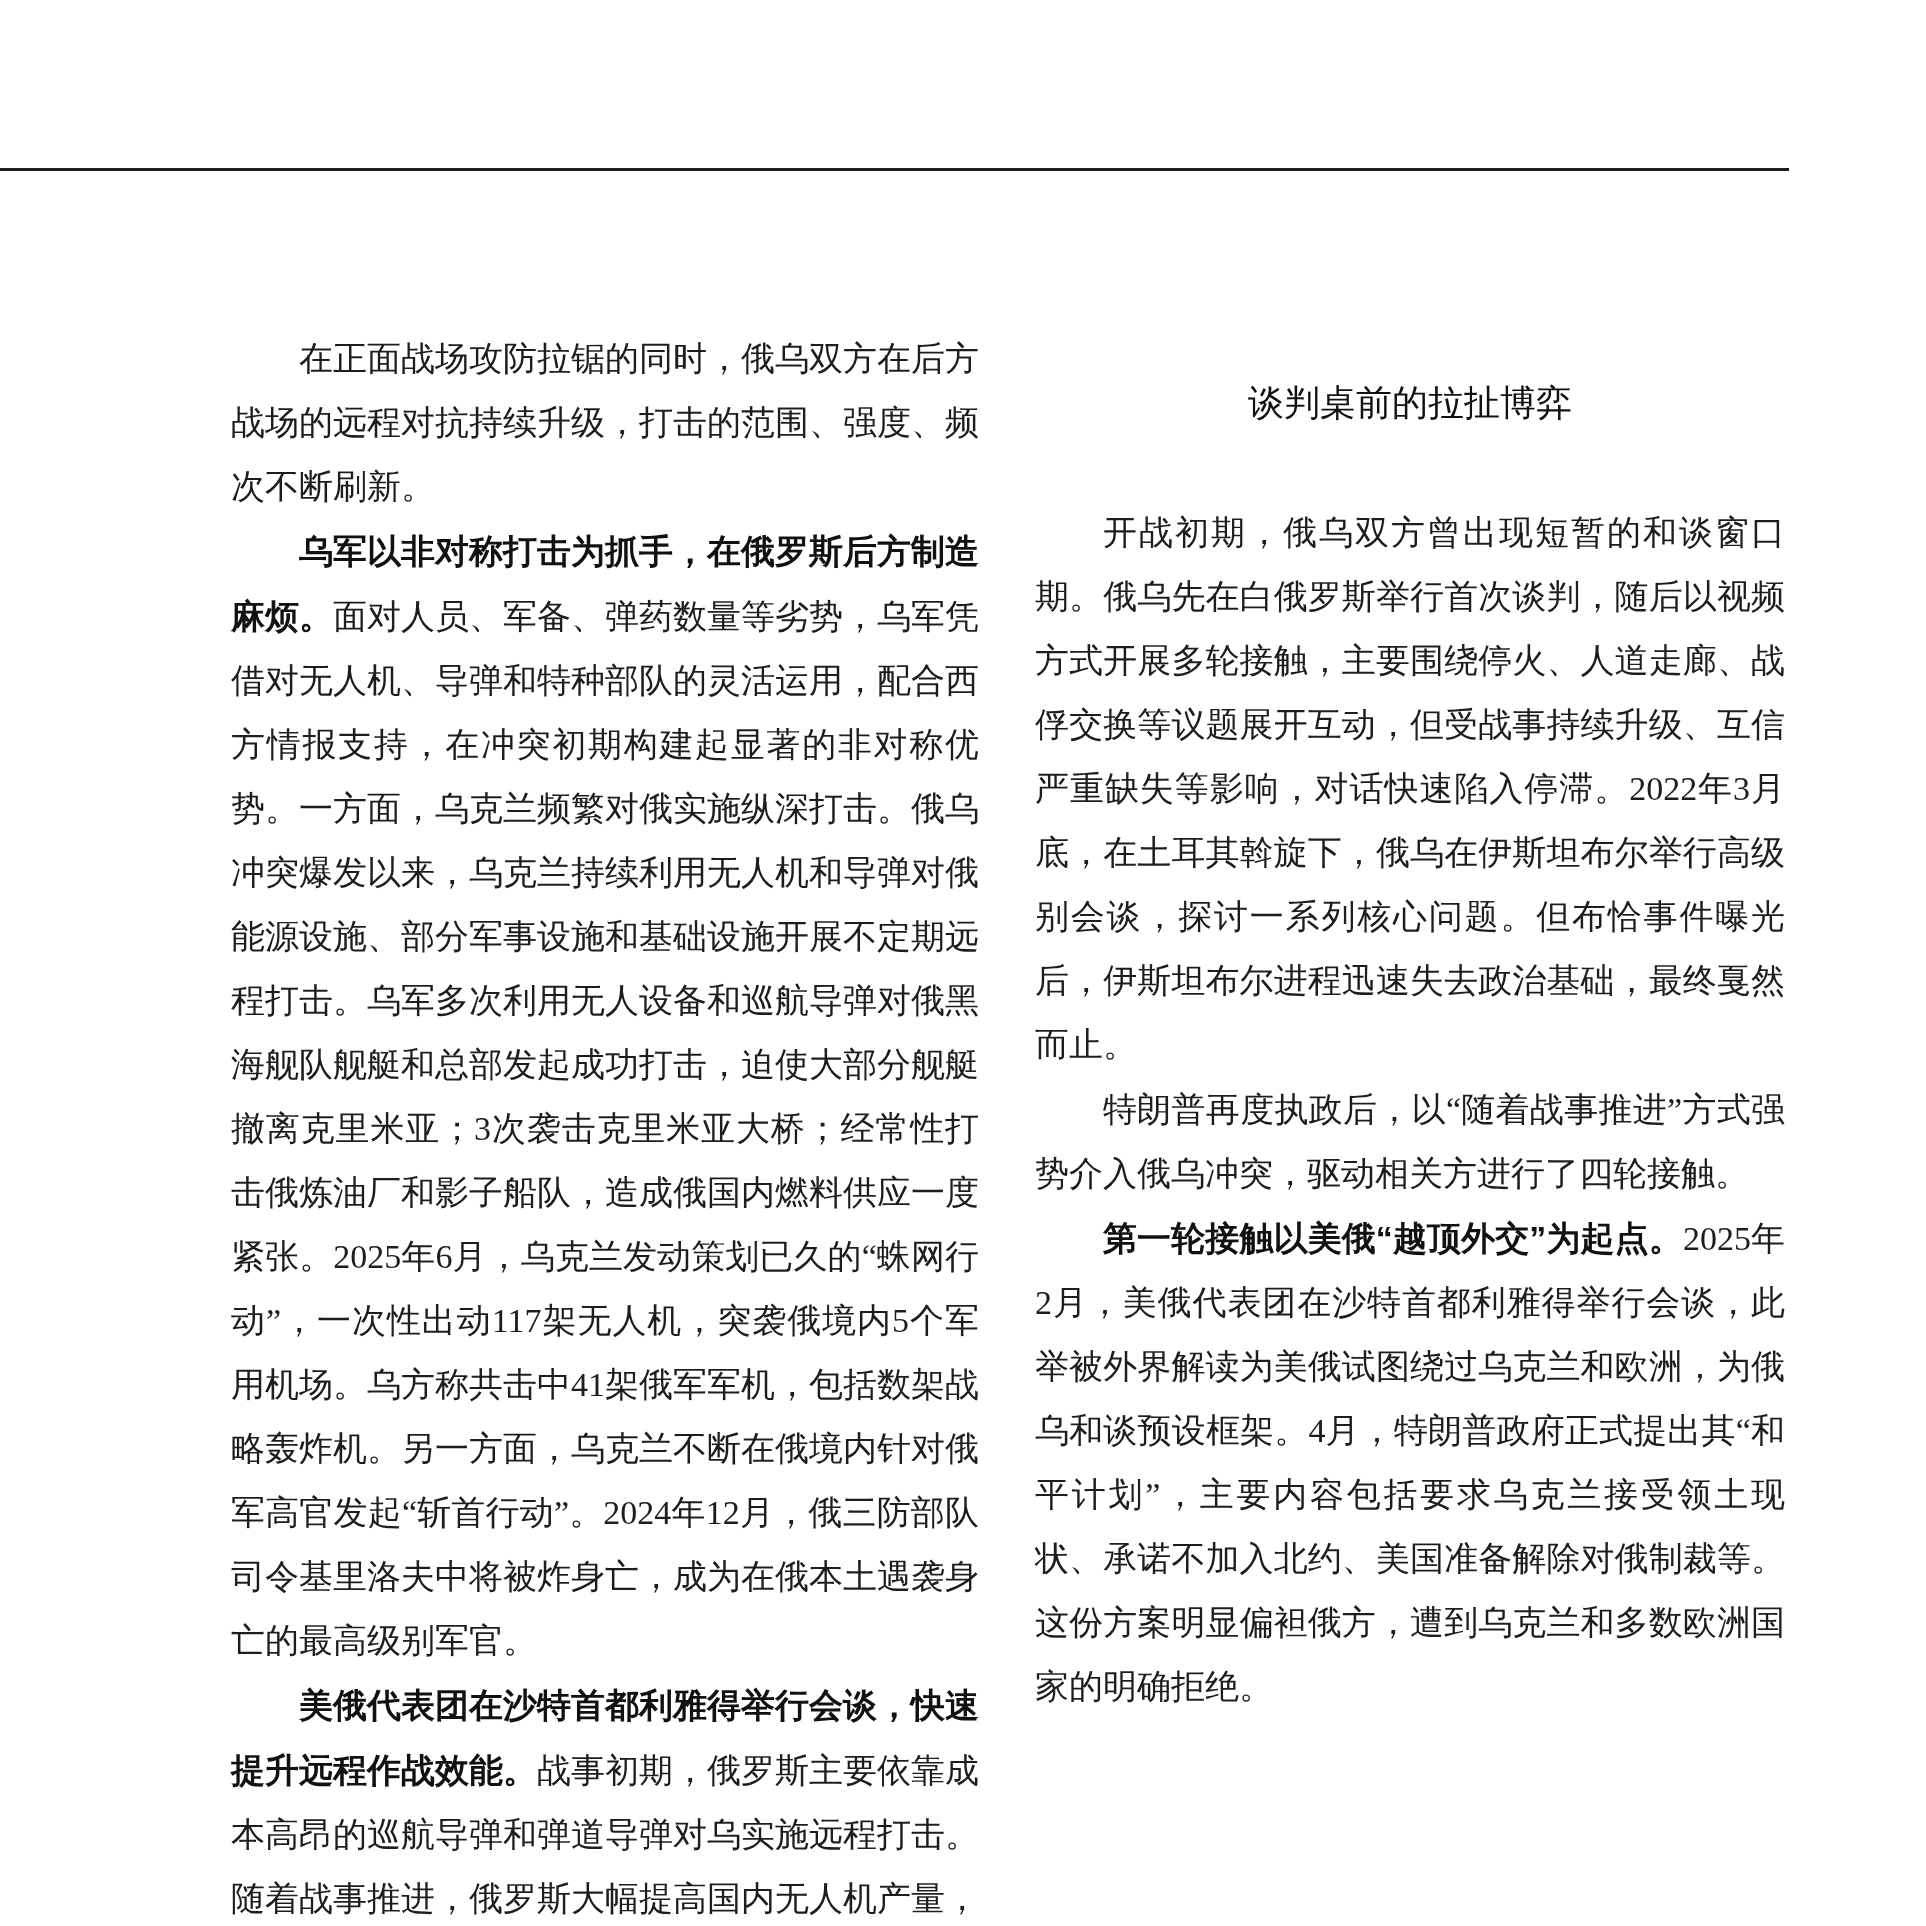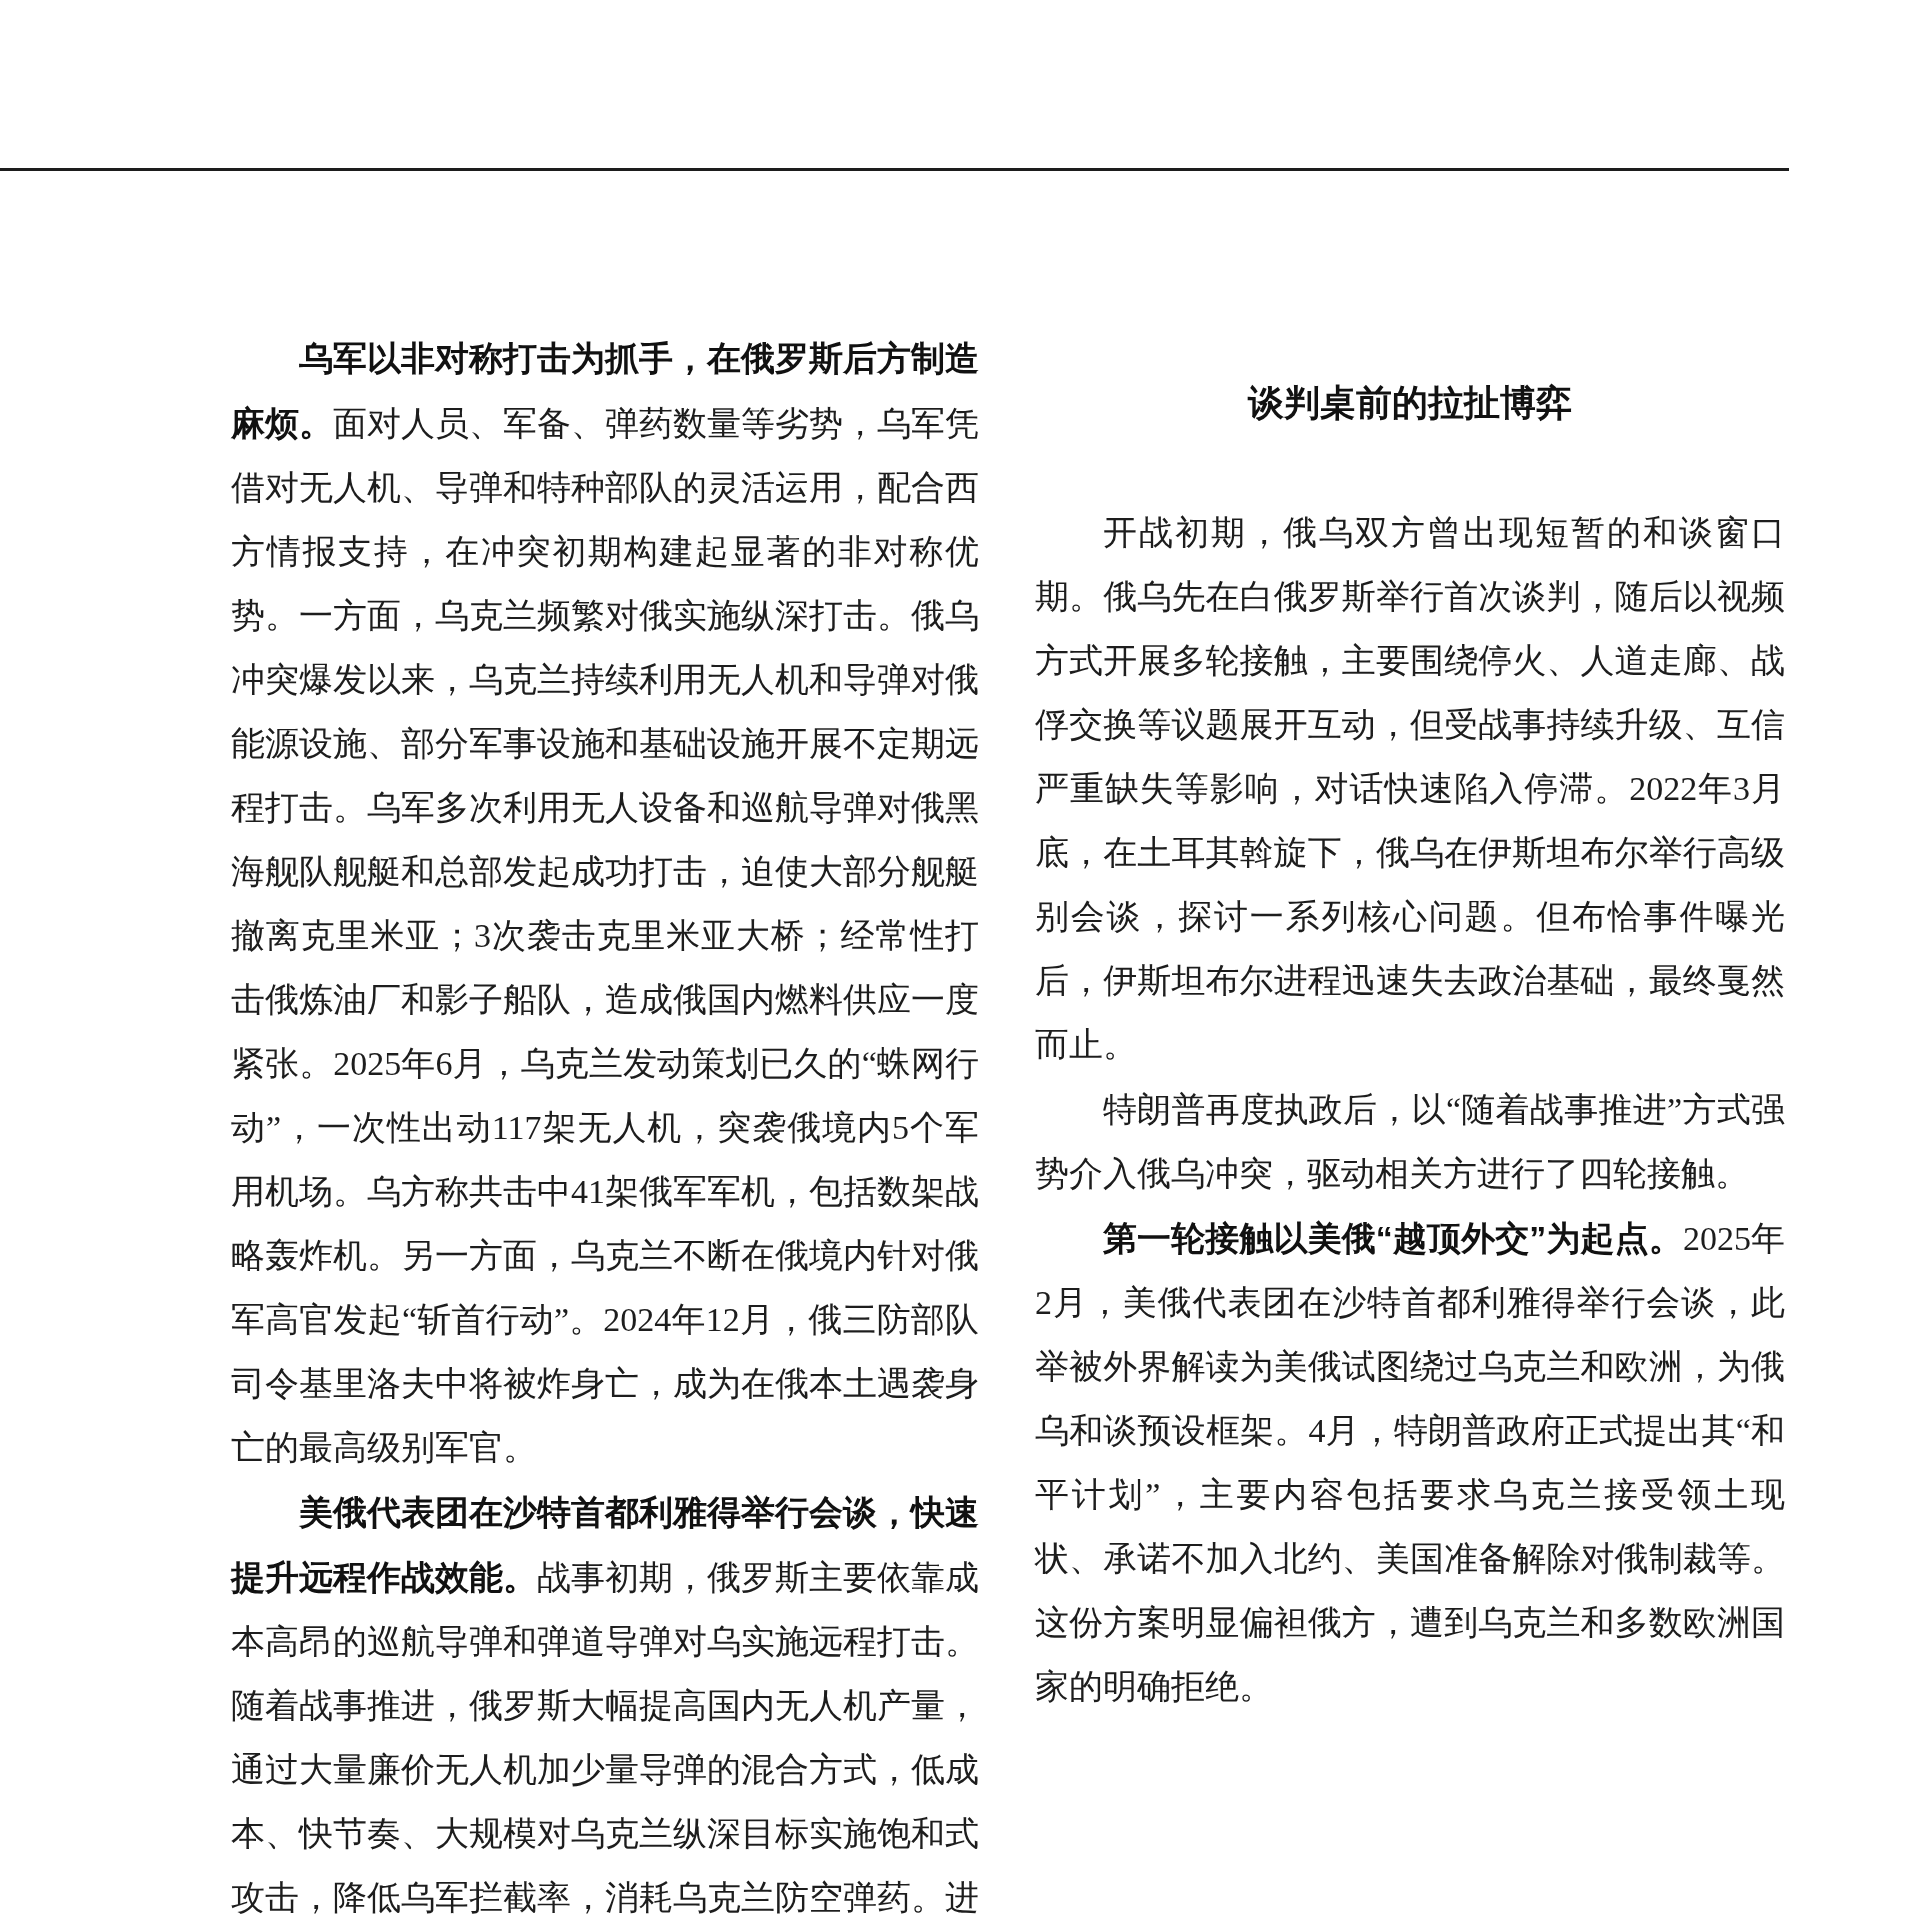--- a/index.html
+++ b/index.html
@@ -22,37 +22,38 @@
     text-align:justify;
     color:#1d1d1d;
   }
   .col p{margin:0;text-indent:68px;}
   .col-left{left:231px;width:748px;}
   .col-right{left:1035px;width:750px;padding-top:58px;top:326px;box-sizing:content-box;}
   .section-title{
     margin:0 0 79px 0;
     text-align:center;text-indent:0;
     font-family:"Liberation Sans","DejaVu Sans",sans-serif;
-    font-weight:700;font-size:36px;line-height:37px;
+    font-weight:400;font-size:36px;line-height:37px;
     color:#111111;
   }
   .lead{
     font-family:"Liberation Sans","DejaVu Sans",sans-serif;
     font-weight:700;color:#111111;
   }
 </style>
 </head>
 <body>
 
 <div class="page">
 
   <div class="top-rule"></div>
 
   <div class="col col-left">
 
+      <p><b class="lead"></b><span>在正面战场攻防拉锯的同时，俄乌双方在后方战场的远程对抗持续升级，打击的范围、强度、频次不断刷新。</span></p>
 
       <p><b class="lead">乌军以非对称打击为抓手，在俄罗斯后方制造麻烦。</b><span>面对人员、军备、弹药数量等劣势，乌军凭借对无人机、导弹和特种部队的灵活运用，配合西方情报支持，在冲突初期构建起显著的非对称优势。一方面，乌克兰频繁对俄实施纵深打击。俄乌冲突爆发以来，乌克兰持续利用无人机和导弹对俄能源设施、部分军事设施和基础设施开展不定期远程打击。乌军多次利用无人设备和巡航导弹对俄黑海舰队舰艇和总部发起成功打击，迫使大部分舰艇撤离克里米亚；3次袭击克里米亚大桥；经常性打击俄炼油厂和影子船队，造成俄国内燃料供应一度紧张。2025年6月，乌克兰发动策划已久的“蛛网行动”，一次性出动117架无人机，突袭俄境内5个军用机场。乌方称共击中41架俄军军机，包括数架战略轰炸机。另一方面，乌克兰不断在俄境内针对俄军高官发起“斩首行动”。2024年12月，俄三防部队司令基里洛夫中将被炸身亡，成为在俄本土遇袭身亡的最高级别军官。</span></p>
 
       <p><b class="lead">美俄代表团在沙特首都利雅得举行会谈，快速提升远程作战效能。</b><span>战事初期，俄罗斯主要依靠成本高昂的巡航导弹和弹道导弹对乌实施远程打击。随着战事推进，俄罗斯大幅提高国内无人机产量，通过大量廉价无人机加少量导弹的混合方式，低成本、快节奏、大规模对乌克兰纵深目标实施饱和式攻击，降低乌军拦截率，消耗乌克兰防空弹药。进入2025年后，俄对乌远程打击更趋常态化，重点破坏乌克兰能源设施、交通和军用基建，削弱乌克兰经济回血能力和社会信心。俄乌和谈重启后，俄军配合谈判关键节点，强化对乌克兰远程攻击，向欧洲、乌克兰施压。</span></p>
     </div>
 
   <div class="col col-right">
     <h2 class="section-title">谈判桌前的拉扯博弈</h2>
     <div>
 

